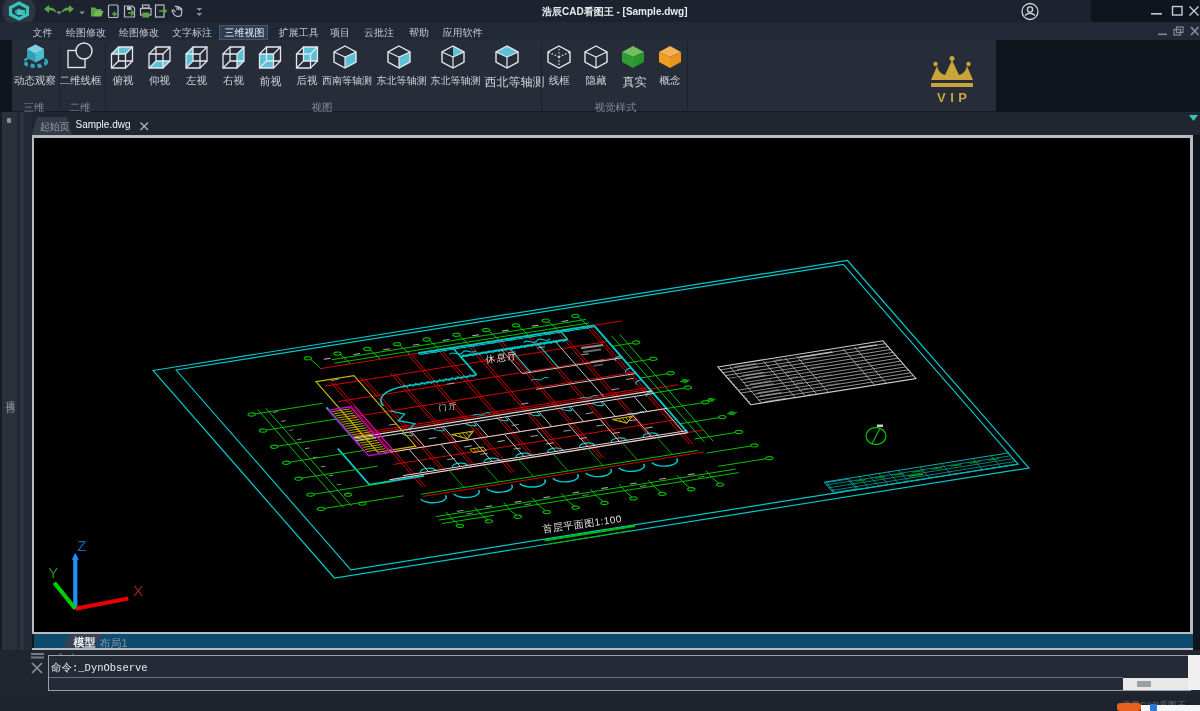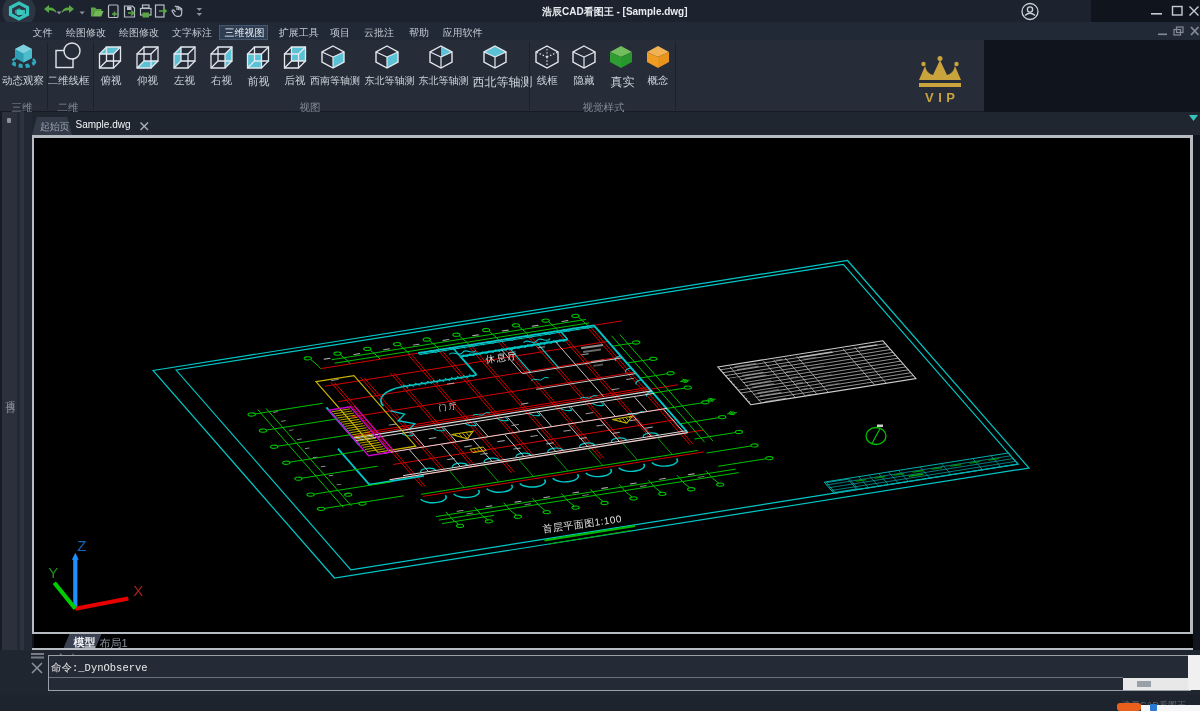--- a/index.html
+++ b/index.html
@@ -1,28 +1,28 @@
 <!DOCTYPE html>
 <html><head><meta charset="utf-8"><style>
 *{margin:0;padding:0;box-sizing:border-box}
 html,body{width:1200px;height:711px;overflow:hidden;background:#10151d;font-family:"Liberation Sans",sans-serif;position:relative}
 .abs{position:absolute}
 .titlebar{left:0;top:0;width:1091px;height:22px;background:#1c232e}
 .menubar{left:0;top:22px;width:1200px;height:18px;background:#222936}
 .menu{position:absolute;top:4px;font-size:10px;color:#c6ccd4;white-space:nowrap}
-.ribbon{left:0;top:40px;width:984px;height:72px;background:#262d38;border-bottom:1px solid #161b23}
+.ribbon{left:12px;top:40px;width:984px;height:72px;background:#262d38;border-bottom:1px solid #161b23}
 .rlab{position:absolute;top:33.5px;color:#ced4db;white-space:nowrap}
 .glab{position:absolute;top:60.5px;font-size:10.5px;color:#828a97;white-space:nowrap}
 .vsep{position:absolute;top:2px;width:1px;height:68px;background:#1c222b}
 .tabbar{left:0;top:112px;width:1200px;height:23px;background:#20262f}
 .sidebar{left:0;top:112px;width:17px;height:538px;background:#2a303c;border-left:2px solid #171c24}
 .sidebar2{left:17px;top:112px;width:14.5px;height:538px;background:#232934}
 .canvasframe{left:31.5px;top:135px;width:1161.5px;height:499px;background:#b7bcc2}
 .canvas{left:33.5px;top:138px;width:1156.5px;height:493.5px;background:#000;overflow:hidden}
-.laystrip{left:33.5px;top:634px;width:1159.5px;height:14px;background:#000000}
+.laystrip{left:33.5px;top:634px;width:1159.5px;height:14px;background:#0c4a6e}
 .layline{left:31.5px;top:648px;width:1161.5px;height:2px;background:#b7bcc2}
 .cmdarea{left:0;top:650px;width:1200px;height:45px;background:#20262f}
 .cmdbox{left:48px;top:4.5px;width:1143px;height:36px;background:#252b36;border:1px solid #9aa0a8}
 .statusbar{left:0;top:695px;width:1200px;height:16px;background:#1e242d}
 </style></head><body>
 <div class="abs titlebar">
   <svg class="abs" style="left:0;top:0" width="1200" height="22">
       <circle cx="19" cy="11" r="16.5" fill="#2d3542"></circle>
       <path d="M10.5 7.5 L19 3 L27.5 7.5 L27.5 14.5 L19 19 L10.5 14.5 Z" fill="none" stroke="#35c4bc" stroke-width="3.2"></path>
       <path d="M15 10.5 L19 8.3 L23 10.5 L23 13.2 L19 15.4 L15 13.2 Z" fill="#2aa39b"></path>

